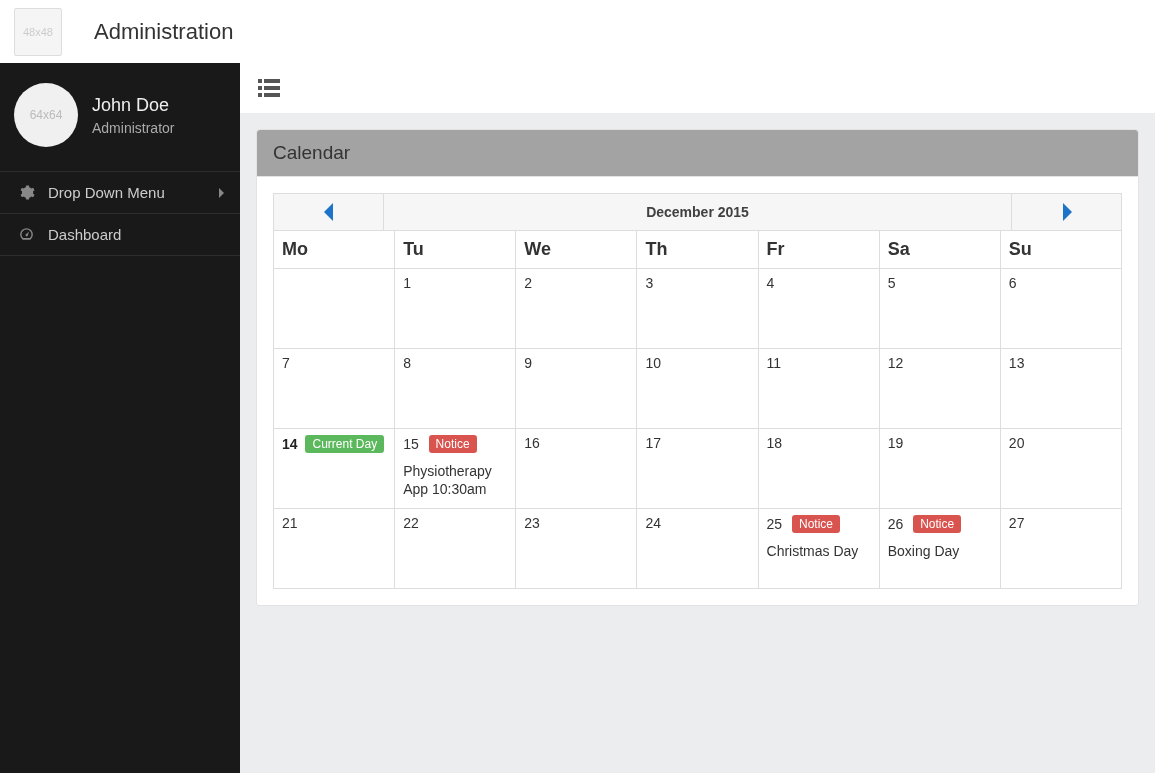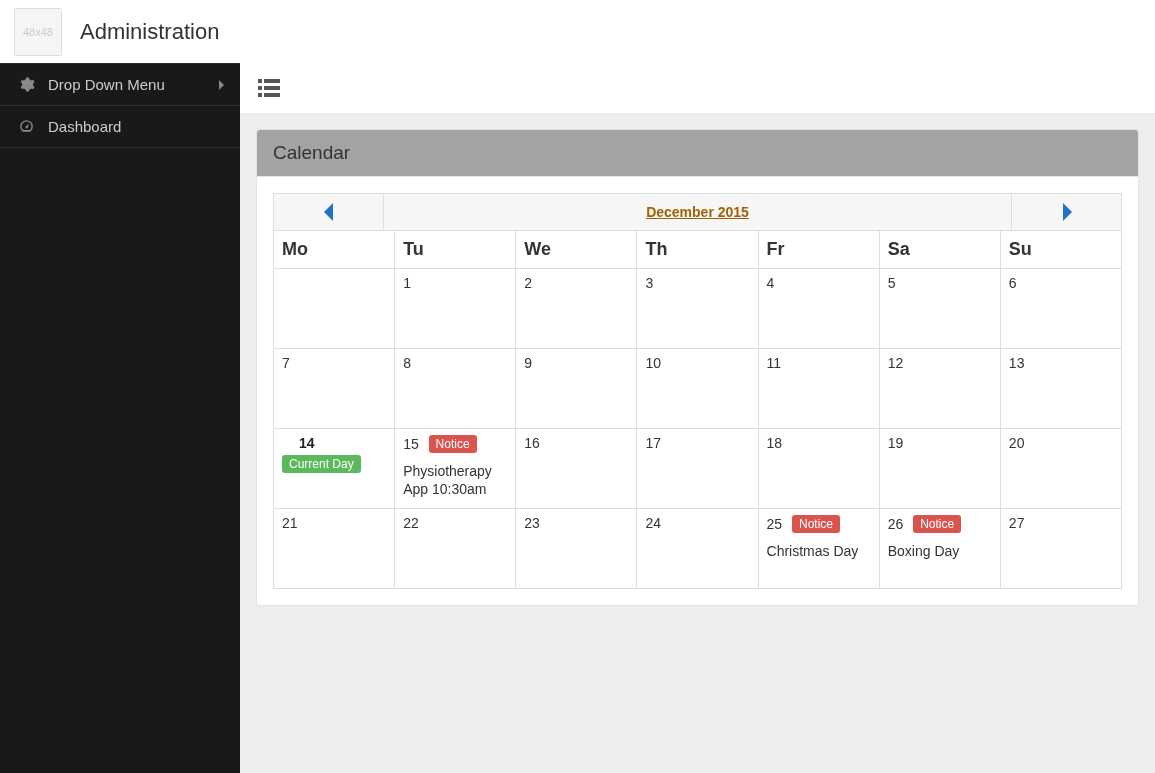--- a/index.html
+++ b/index.html
@@ -23,21 +23,21 @@
   width: 48px;
   height: 48px;
   border: 1px solid #ddd;
   border-radius: 2px;
   display: flex;
   align-items: center;
   justify-content: center;
   color: #ccc;
   font-size: 11px;
   background: #f5f5f5;
-  margin-right: 18px;
+  margin-right: 32px;
 }
 .app-title {
   font-size: 22px;
   color: #333;
 }
 .layout {
   display: flex;
   height: calc(100% - 63px);
 }
 .sidebar {
@@ -154,27 +154,26 @@
   font-weight: bold;
   height: 36px;
 }
 .cal-nav.prev { border-right: 1px solid #ddd; }
 .cal-nav.next { border-left: 1px solid #ddd; }
 .cal-title {
   flex: 1;
   text-align: center;
   font-weight: 700;
   font-size: 14px;
-  color: #a16207;
+  color: #404040;
   background: #f6f6f6;
   display: flex;
   align-items: center;
   justify-content: center;
   height: 36px;
-  text-decoration: underline;
 }
 table.calendar {
   width: 100%;
   border-collapse: collapse;
   table-layout: fixed;
 }
 table.calendar th {
   text-align: left;
   padding: 8px 8px;
   border: 1px solid #ddd;
@@ -185,21 +184,21 @@
 }
 table.calendar td {
   border: 1px solid #ddd;
   vertical-align: top;
   padding: 6px 8px 8px;
   height: 80px;
   font-size: 14px;
   color: #333;
 }
 .daynum { margin-bottom: 4px; }
-.today .daynum { font-weight: 700; color: #222; display:inline-block; margin-right:4px;margin-left:17px; }
+.today .daynum { font-weight: 700; color: #222; display:inline-block; margin-right:4px; }
 .badge {
   display: inline-block;
   padding: 2px 7px;
   border-radius: 3px;
   font-size: 12px;
   color: #fff;
   font-weight: 400;
   vertical-align: 1px;
 }
 .badge-success { background: #5cb85c; }
@@ -215,20 +214,27 @@
 </head>
 <body>
 
 <div class="topbar">
   <div class="logo-box">48x48</div>
   <div class="app-title">Administration</div>
 </div>
 
 <div class="layout">
   <aside class="sidebar">
+    <div class="profile">
+      <div class="avatar">64x64</div>
+      <div>
+        <div class="name">John Doe</div>
+        <div class="role">Administrator</div>
+      </div>
+    </div>
     <ul class="nav">
       <li>
         <a href="#">
           <span class="nav-icon">
             <svg width="17" height="17" viewBox="0 0 24 24" fill="currentColor">
                 <path d="M12 8a4 4 0 1 0 0 8 4 4 0 0 0 0-8zm9.4 4c0-.6 0-1.1-.1-1.7l2.1-1.6-2-3.5-2.5 1a8 8 0 0 0-2.9-1.7L15.5 2h-4l-.5 2.5a8 8 0 0 0-2.9 1.7l-2.5-1-2 3.5 2.1 1.6c-.1.6-.1 1.1-.1 1.7s0 1.1.1 1.7L3.6 15.3l2 3.5 2.5-1a8 8 0 0 0 2.9 1.7l.5 2.5h4l.5-2.5a8 8 0 0 0 2.9-1.7l2.5 1 2-3.5-2.1-1.6c.1-.6.1-1.1.1-1.7z"></path>
               </svg>
           </span>
           <span>Drop Down Menu</span>
           <span class="chev">

